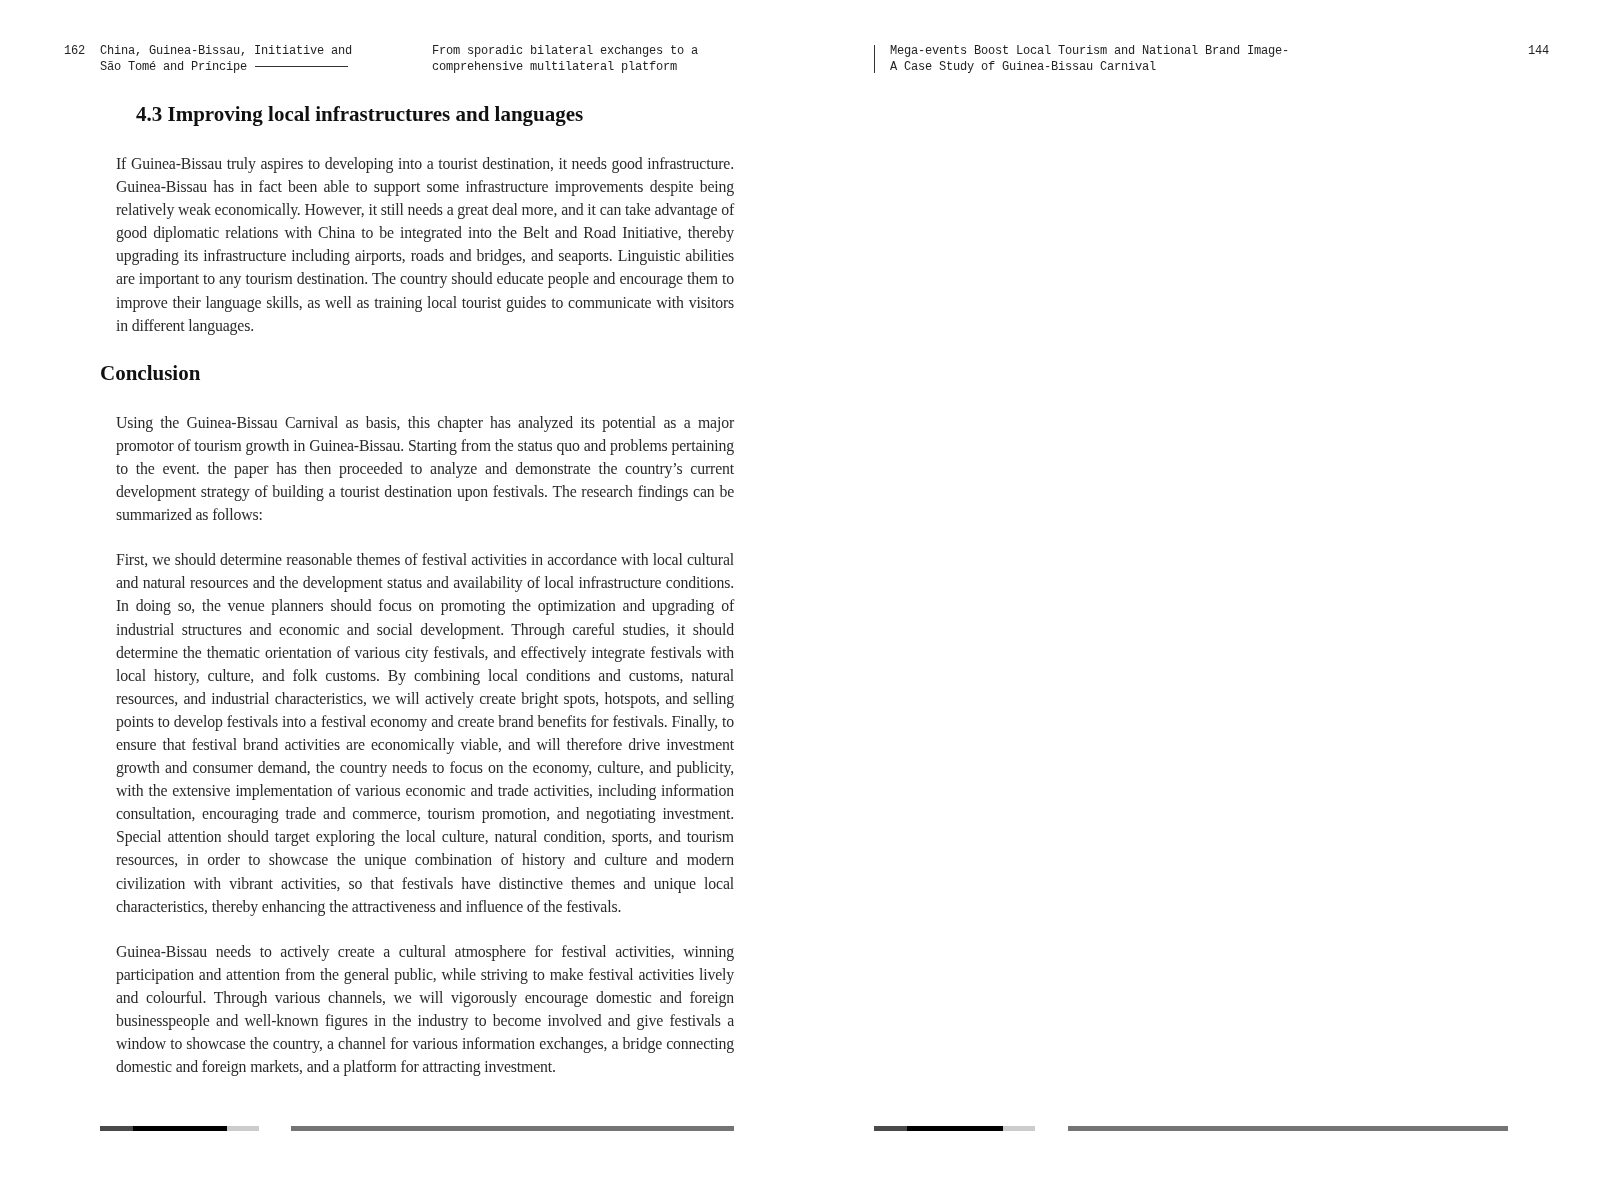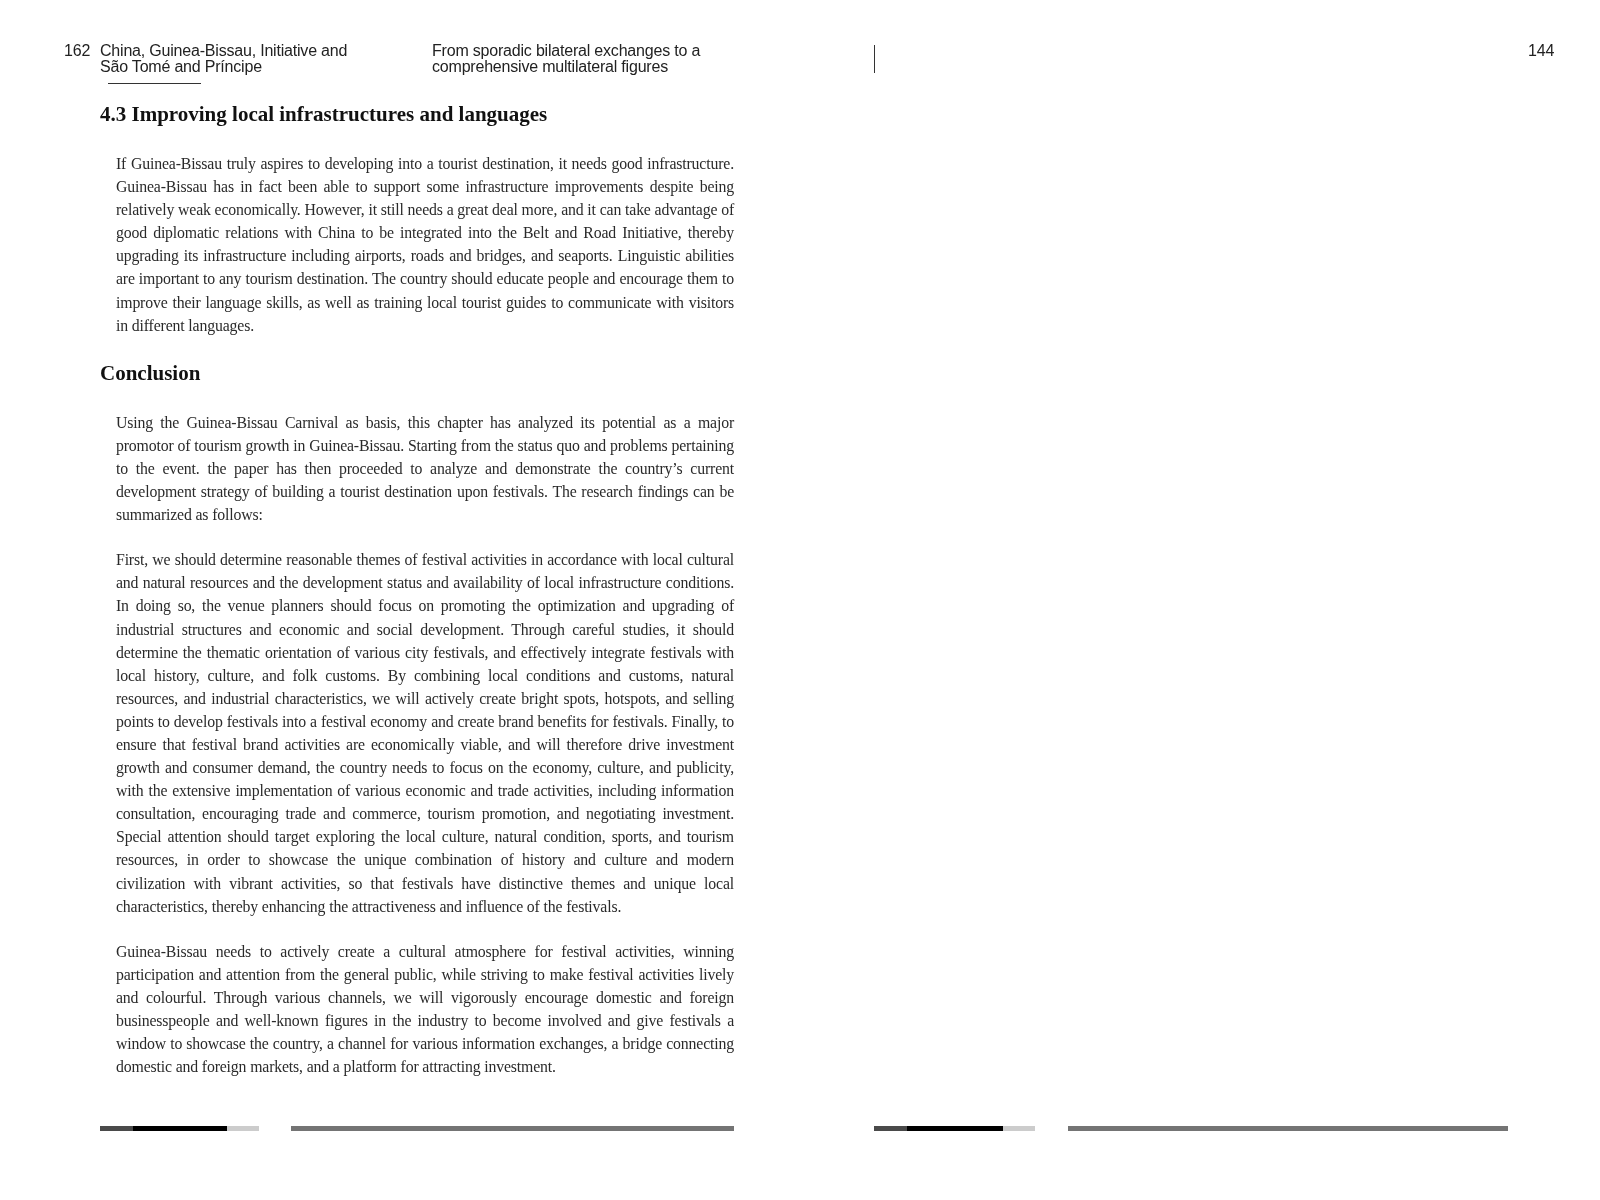--- a/index.html
+++ b/index.html
@@ -1,54 +1,54 @@
 <!DOCTYPE html>
 <html><head>
 <meta charset="utf-8">
 <style>
   html, body { margin: 0; padding: 0; background: #ffffff; }
   body { width: 1600px; height: 1200px; position: relative; overflow: hidden; color: #1a1a1a; }
   .page { position: absolute; top: 0; height: 1200px; }
   .page-left { left: 0; width: 800px; }
   .page-right { left: 800px; width: 800px; }
 
-  .hdr { position: absolute; font-family: Liberation Sans, sans-serif; font-size: 16px; line-height: 16px; color: #222; letter-spacing: -0.2px; }
+  .hdr { position: absolute; font-family: Liberation Mono, monospace; font-size: 12px; line-height: 16px; color: #222; letter-spacing: -0.2px; }
   .hdr-num-left { left: 64px; top: 43px; }
   .hdr-chapter { left: 100px; top: 43px; width: 260px; }
   .hdr-chapter .rule { display: inline-block; width: 93px; height: 1px; background: #333; vertical-align: middle; margin-left: 8px; }
   .hdr-section { left: 432px; top: 43px; width: 300px; }
 
   .hdr-vbar { position: absolute; left: 874px; top: 45px; width: 1px; height: 28px; background: #333; }
   .hdr-right-title { left: 890px; top: 43px; width: 520px; }
   .hdr-num-right { left: 1528px; top: 43px; }
 
   .content { position: absolute; left: 100px; top: 98px; width: 634px; font-family: "Liberation Serif", serif; }
   h2 { font-family: "Liberation Serif", serif; font-weight: bold; font-size: 21px; margin: 0; color: #111; line-height: 28px; }
-  h2.sec { margin-top: 2px; margin-bottom: 24px; }
+  h2.sec { margin-top: 2px; margin-bottom: 24px; margin-left: 36px; }
   h2.concl { margin-top: 18px; margin-bottom: 24px; }
   p { margin: 0 0 22px 16px; font-size: 15.8px; line-height: 23.1px; text-align: justify; color: #2a2a2a; letter-spacing: -0.15px; }
 
   .footer-bar { position: absolute; top: 1126px; height: 5px; }
   .fb-dark { background: #4a4a4a; }
   .fb-black { background: #000000; }
   .fb-light { background: #cccccc; }
   .fb-gray { background: #747474; }
 </style>
 </head>
 <body>
 
 <div class="page page-left">
   <div class="hdr hdr-num-left">162</div>
   <div class="hdr hdr-chapter">
     <div>China, Guinea-Bissau, Initiative and</div>
     <div><span>São Tomé and Príncipe</span><span class="rule"></span></div>
   </div>
   <div class="hdr hdr-section">
     <div>From sporadic bilateral exchanges to a</div>
-    <div>comprehensive multilateral figures</div>
+    <div>comprehensive multilateral platform</div>
   </div>
 
   <div class="content">
     <h2 class="sec">4.3 Improving local infrastructures and languages</h2>
     <p>If Guinea-Bissau truly aspires to developing into a tourist destination, it needs good infrastructure. Guinea-Bissau has in fact been able to support some infrastructure improvements despite being relatively weak economically. However, it still needs a great deal more, and it can take advantage of good diplomatic relations with China to be integrated into the Belt and Road Initiative, thereby upgrading its infrastructure including airports, roads and bridges, and seaports. Linguistic abilities are important to any tourism destination. The country should educate people and encourage them to improve their language skills, as well as training local tourist guides to communicate with visitors in different languages.</p>
     <h2 class="concl">Conclusion</h2>
     <p>Using the Guinea-Bissau Carnival as basis, this chapter has analyzed its potential as a major promotor of tourism growth in Guinea-Bissau. Starting from the status quo and problems pertaining to the event. the paper has then proceeded to analyze and demonstrate the country’s current development strategy of building a tourist destination upon festivals. The research findings can be summarized as follows:</p>
     <p>First, we should determine reasonable themes of festival activities in accordance with local cultural and natural resources and the development status and availability of local infrastructure conditions. In doing so, the venue planners should focus on promoting the optimization and upgrading of industrial structures and economic and social development. Through careful studies, it should determine the thematic orientation of various city festivals, and effectively integrate festivals with local history, culture, and folk customs. By combining local conditions and customs, natural resources, and industrial characteristics, we will actively create bright spots, hotspots, and selling points to develop festivals into a festival economy and create brand benefits for festivals. Finally, to ensure that festival brand activities are economically viable, and will therefore drive investment growth and consumer demand, the country needs to focus on the economy, culture, and publicity, with the extensive implementation of various economic and trade activities, including information consultation, encouraging trade and commerce, tourism promotion, and negotiating investment. Special attention should target exploring the local culture, natural condition, sports, and tourism resources, in order to showcase the unique combination of history and culture and modern civilization with vibrant activities, so that festivals have distinctive themes and unique local characteristics, thereby enhancing the attractiveness and influence of the festivals.</p>
     <p>Guinea-Bissau needs to actively create a cultural atmosphere for festival activities, winning participation and attention from the general public, while striving to make festival activities lively and colourful. Through various channels, we will vigorously encourage domestic and foreign businesspeople and well-known figures in the industry to become involved and give festivals a window to showcase the country, a channel for various information exchanges, a bridge connecting domestic and foreign markets, and a platform for attracting investment.</p>
   </div>
@@ -56,20 +56,24 @@
   <div>
     <div class="footer-bar fb-dark" style="left:100px; width:33px;"></div>
     <div class="footer-bar fb-black" style="left:133px; width:94px;"></div>
     <div class="footer-bar fb-light" style="left:227px; width:32px;"></div>
     <div class="footer-bar fb-gray" style="left:291px; width:443px;"></div>
   </div>
 </div>
 
 <div class="page page-right" style="left:0; width:1600px;">
   <div class="hdr-vbar"></div>
+  <div class="hdr hdr-right-title">
+    <div>Mega-events Boost Local Tourism and National Brand Image-</div>
+    <div>A Case Study of Guinea-Bissau Carnival</div>
+  </div>
   <div class="hdr hdr-num-right">144</div>
 
   <div>
     <div class="footer-bar fb-dark" style="left:874px; width:33px;"></div>
     <div class="footer-bar fb-black" style="left:907px; width:96px;"></div>
     <div class="footer-bar fb-light" style="left:1003px; width:32px;"></div>
     <div class="footer-bar fb-gray" style="left:1068px; width:440px;"></div>
   </div>
 </div>
 

